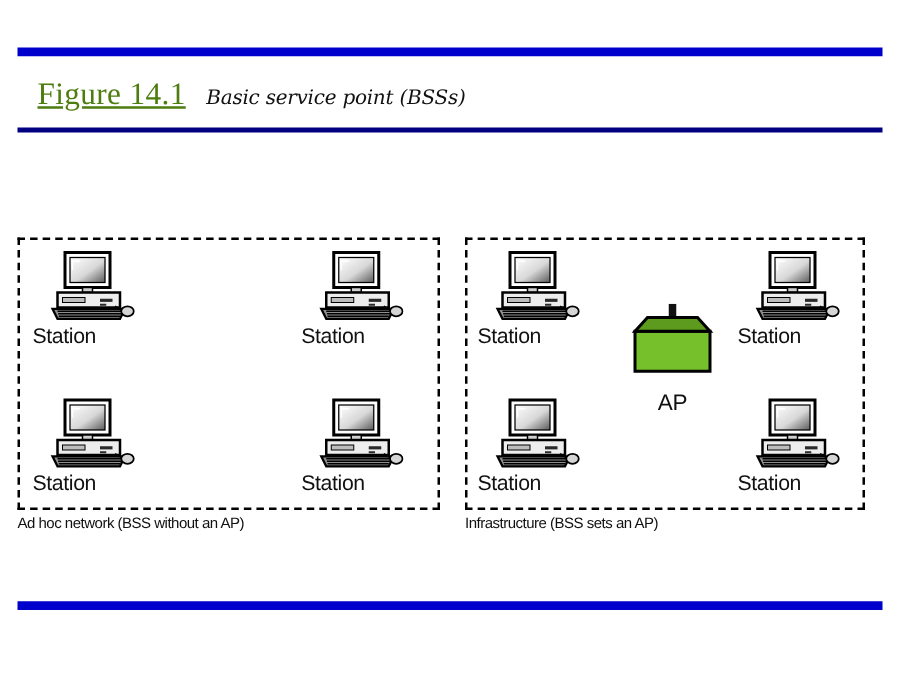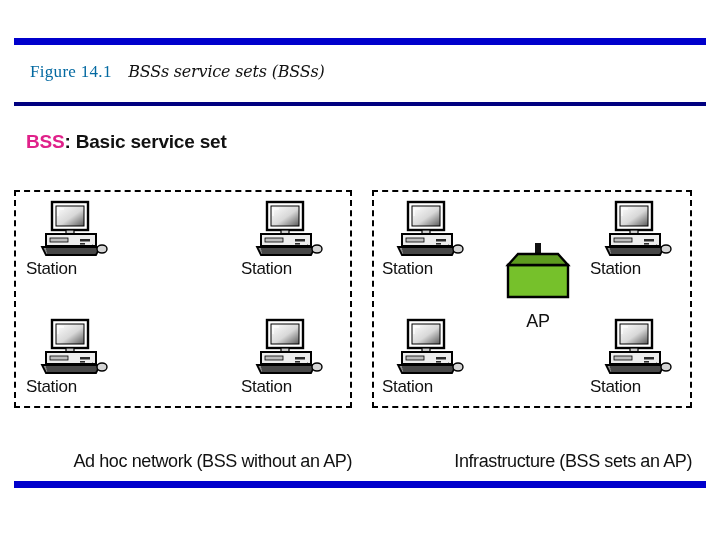--- a/index.html
+++ b/index.html
@@ -43,23 +43,24 @@
 
   
   .heading {
     position: absolute;
     left: 30px;
     top: 62px;
     white-space: nowrap;
   }
   .heading .fig-label {
     font-family: "Liberation Serif", serif;
-    font-size: 17px;
-    color: #0369a1;
+    font-size: 25px;
+    color: #4d7c0f;
     letter-spacing: 0.3px;
+    text-decoration: underline;
   }
   .heading .fig-title {
     font-family: "DejaVu Serif", serif;
     font-size: 16px;
     font-style: italic;
     color: #111111;
     margin-left: 12px;
     letter-spacing: -0.2px;
   }
 
@@ -88,26 +89,25 @@
     height: 218px;
     border: 2px dashed #000000;
     box-sizing: border-box;
   }
   #box-adhoc  { left: 14px;  width: 338px; }
   #box-infra  { left: 372px; width: 320px; }
 
   .box-caption {
     position: absolute;
     top: 411px;
-    font-size: 18px;
+    font-size: 12px;
     color: #111111;
     white-space: nowrap;
     letter-spacing: -0.4px;
-    text-align: right;
-    margin-top: 40px;
+    text-align: left;
   }
   #caption-adhoc { left: 14px;  width: 338px; }
   #caption-infra { left: 372px; width: 320px; }
 
   
   .station {
     position: absolute;
     width: 92px;
     text-align: left;
   }
@@ -149,27 +149,24 @@
 </style>
 </head>
 <body>
 
 <div class="rule-top"></div>
 <div class="rule-mid"></div>
 <div class="rule-bottom"></div>
 
 <div class="heading">
   <span class="fig-label">Figure 14.1</span>
-  <span class="fig-title">BSSs service sets (BSSs)</span>
+  <span class="fig-title">Basic service point (BSSs)</span>
 </div>
 
 <div class="legend">
-  <div class="legend-line">
-    <span class="legend-key">BSS</span><span>: </span><span>Basic service set</span>
-  </div>
 </div>
 
 <div class="bss-box" id="box-adhoc">
 
   <div class="station" style="left:10px; top:8px;">
     <svg class="pc-icon" width="72" height="58" viewBox="0 0 72 58">
       <defs>
         <linearGradient id="scr1" x1="0" y1="0" x2="1" y2="1">
           <stop offset="0" stop-color="#ffffff"></stop>
             <stop offset="0.55" stop-color="#d8d8d8"></stop>

